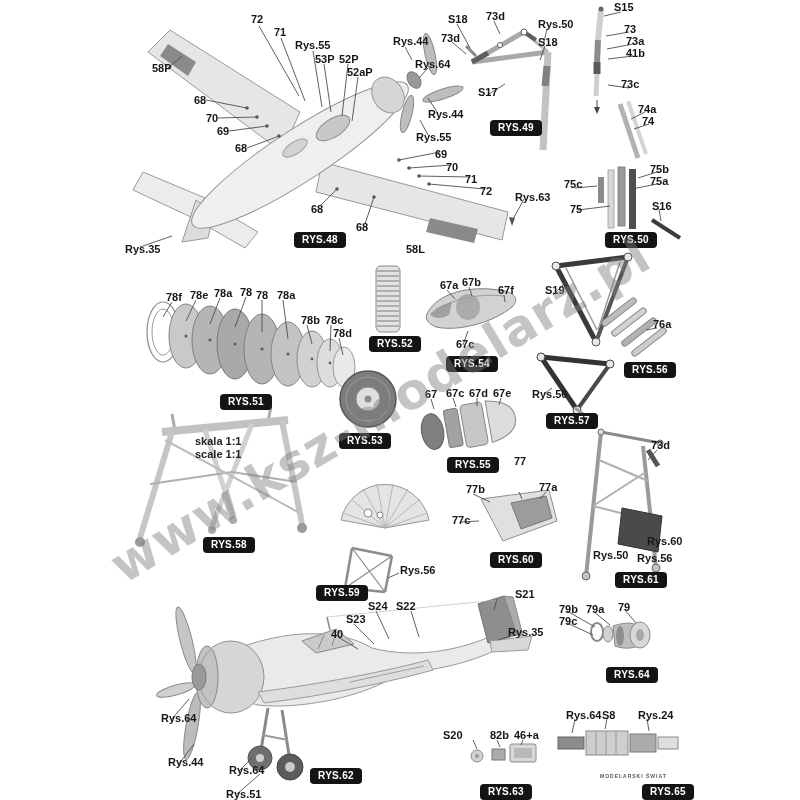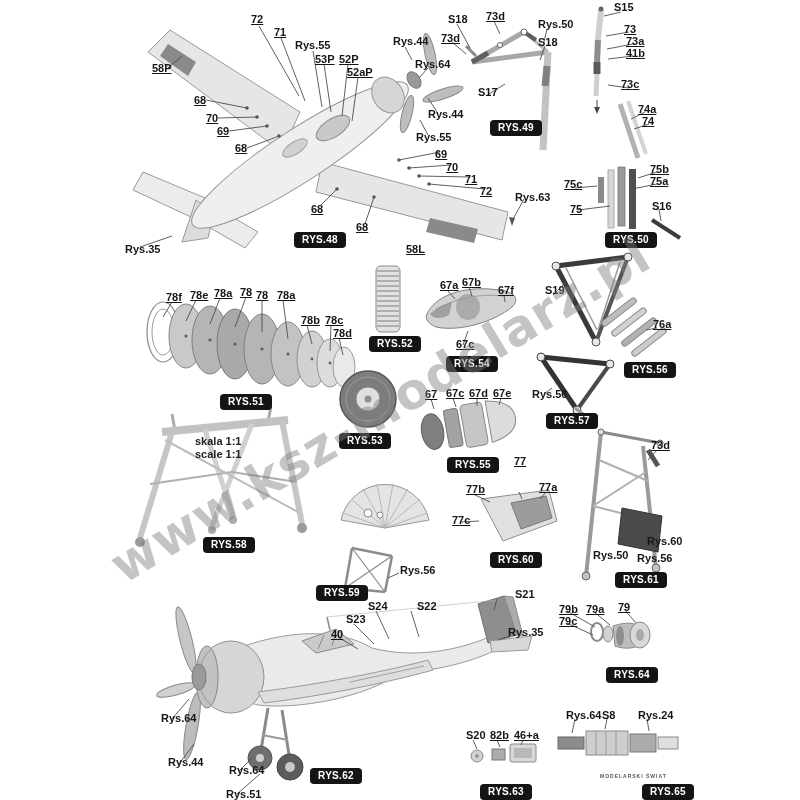--- a/index.html
+++ b/index.html
@@ -1,21 +1,21 @@
 <!DOCTYPE html>
 <html><head>
 <meta charset="utf-8">
 <style>
   html,body{margin:0;padding:0;background:#fff;}
   .page{position:relative;width:800px;height:800px;background:#fff;overflow:hidden;
         font-family:"Liberation Sans",sans-serif;}
   .art{position:absolute;left:0;top:0;z-index:1;}
   .lbl{position:absolute;font:bold 11px "Liberation Sans",sans-serif;color:#161616;
        white-space:nowrap;line-height:1;z-index:10;}
-  .u{text-decoration:underline;}
+  .u{}
   .badge{position:absolute;background:#141414;color:#fff;
          font:bold 10px "Liberation Sans",sans-serif;padding:3px 8px;border-radius:4px;
          line-height:1;letter-spacing:.3px;z-index:10;}
   .scale-note{position:absolute;font:bold 11px "Liberation Sans",sans-serif;color:#222;z-index:10;line-height:1;}
   .logo-title{position:absolute;font:bold 16px "Liberation Sans",sans-serif;letter-spacing:2px;color:#1c1c1c;z-index:10;line-height:1;margin-top:44px;}
   .logo-sub{position:absolute;font:bold 5px "Liberation Sans",sans-serif;letter-spacing:1px;color:#555;z-index:10;line-height:1;}
   .watermark{position:absolute;left:100px;top:545px;transform:rotate(-31deg);transform-origin:0 0;
              font:bold 50px "DejaVu Sans",sans-serif;color:rgba(125,125,125,.45);
              letter-spacing:1px;white-space:nowrap;pointer-events:none;z-index:30;}
 </style>
@@ -461,35 +461,35 @@
 
 <span class="lbl u" style="left:651px;top:440px">73d</span>
 <span class="lbl" style="left:647px;top:536px">Rys.60</span>
 <span class="lbl" style="left:593px;top:550px">Rys.50</span>
 <span class="lbl" style="left:637px;top:553px">Rys.56</span>
 
 <span class="lbl" style="left:400px;top:565px">Rys.56</span>
 
 <span class="lbl" style="left:515px;top:589px">S21</span>
 <span class="lbl" style="left:368px;top:601px">S24</span>
-<span class="lbl" style="left:417px;top:601px">S22</span>
+<span class="lbl" style="left:396px;top:601px">S22</span>
 <span class="lbl" style="left:346px;top:614px">S23</span>
 <span class="lbl u" style="left:331px;top:629px">40</span>
 <span class="lbl" style="left:508px;top:627px">Rys.35</span>
 <span class="lbl" style="left:161px;top:713px">Rys.64</span>
 <span class="lbl" style="left:168px;top:757px">Rys.44</span>
 <span class="lbl" style="left:229px;top:765px">Rys.64</span>
 <span class="lbl" style="left:226px;top:789px">Rys.51</span>
 
 <span class="lbl u" style="left:559px;top:604px">79b</span>
 <span class="lbl u" style="left:559px;top:616px">79c</span>
 <span class="lbl u" style="left:586px;top:604px">79a</span>
 <span class="lbl u" style="left:618px;top:602px">79</span>
 
-<span class="lbl" style="left:466px;top:730px">S20</span>
+<span class="lbl" style="left:443px;top:730px">S20</span>
 <span class="lbl u" style="left:490px;top:730px">82b</span>
 <span class="lbl u" style="left:514px;top:730px">46+a</span>
 
 <span class="lbl" style="left:566px;top:710px">Rys.64</span>
 <span class="lbl" style="left:602px;top:710px">S8</span>
 <span class="lbl" style="left:638px;top:710px">Rys.24</span>
 
 <span class="scale-note" style="left:195px;top:436px">skala 1:1</span>
 <span class="scale-note" style="left:195px;top:449px">scale 1:1</span>
 

